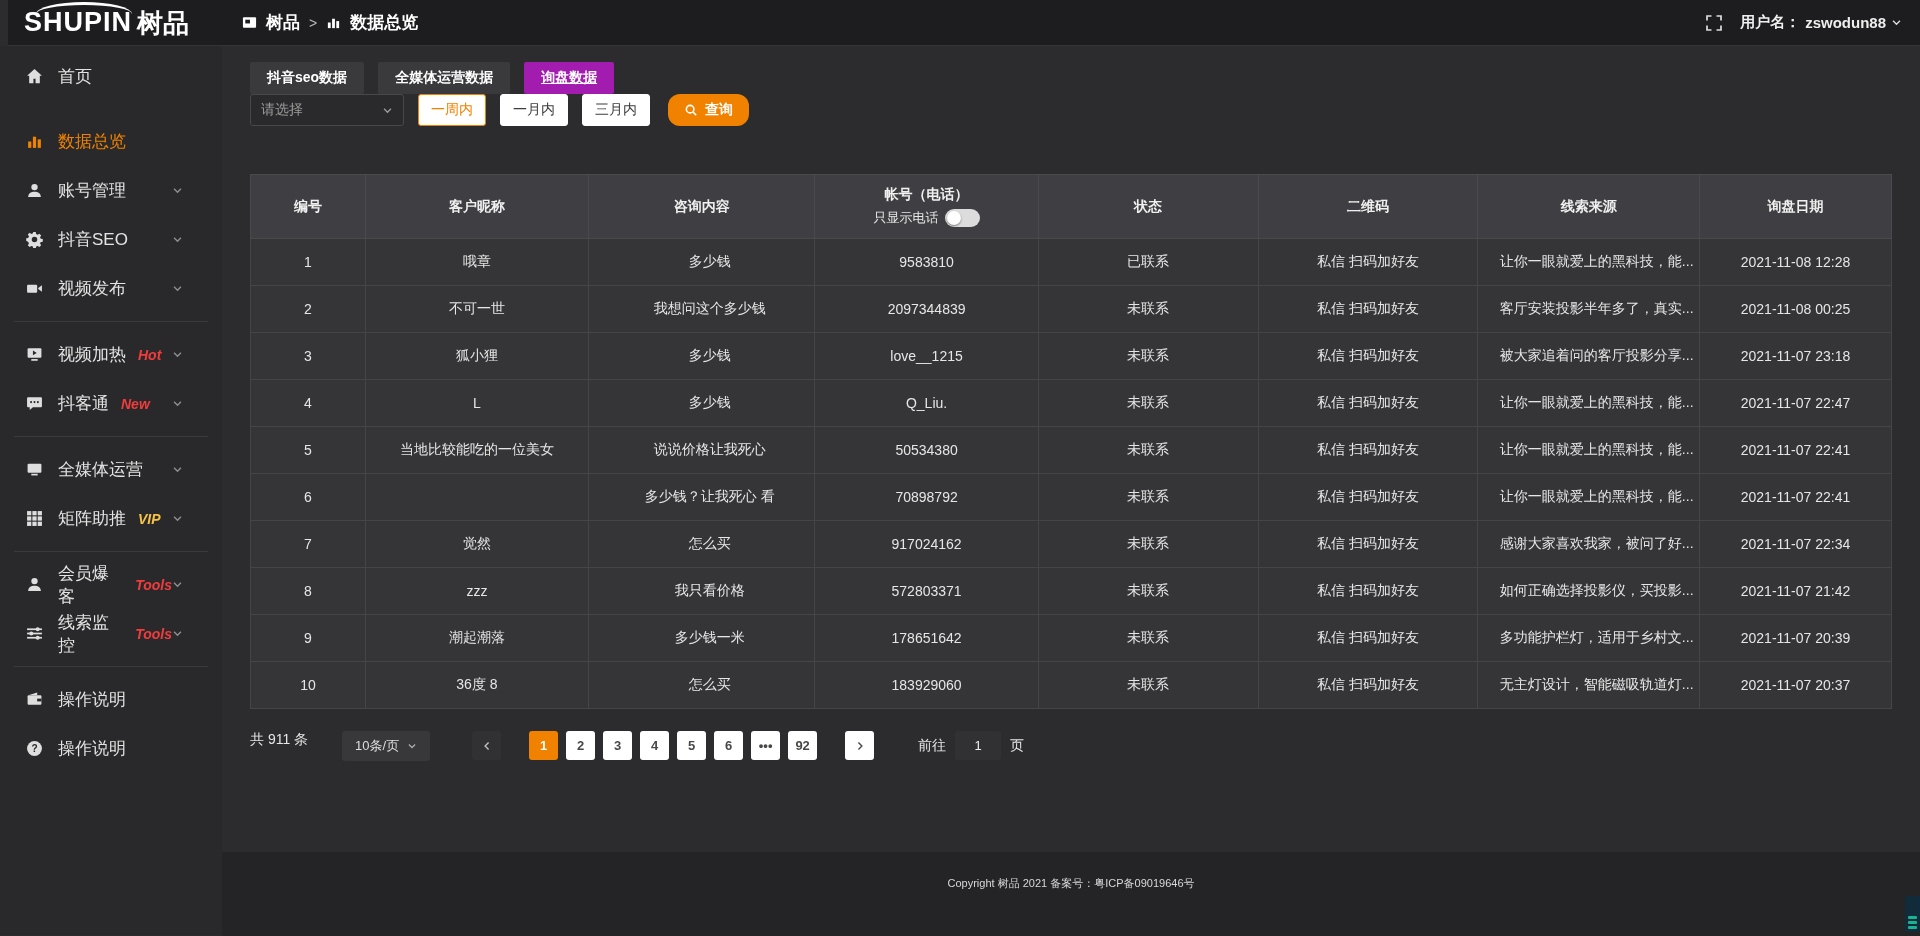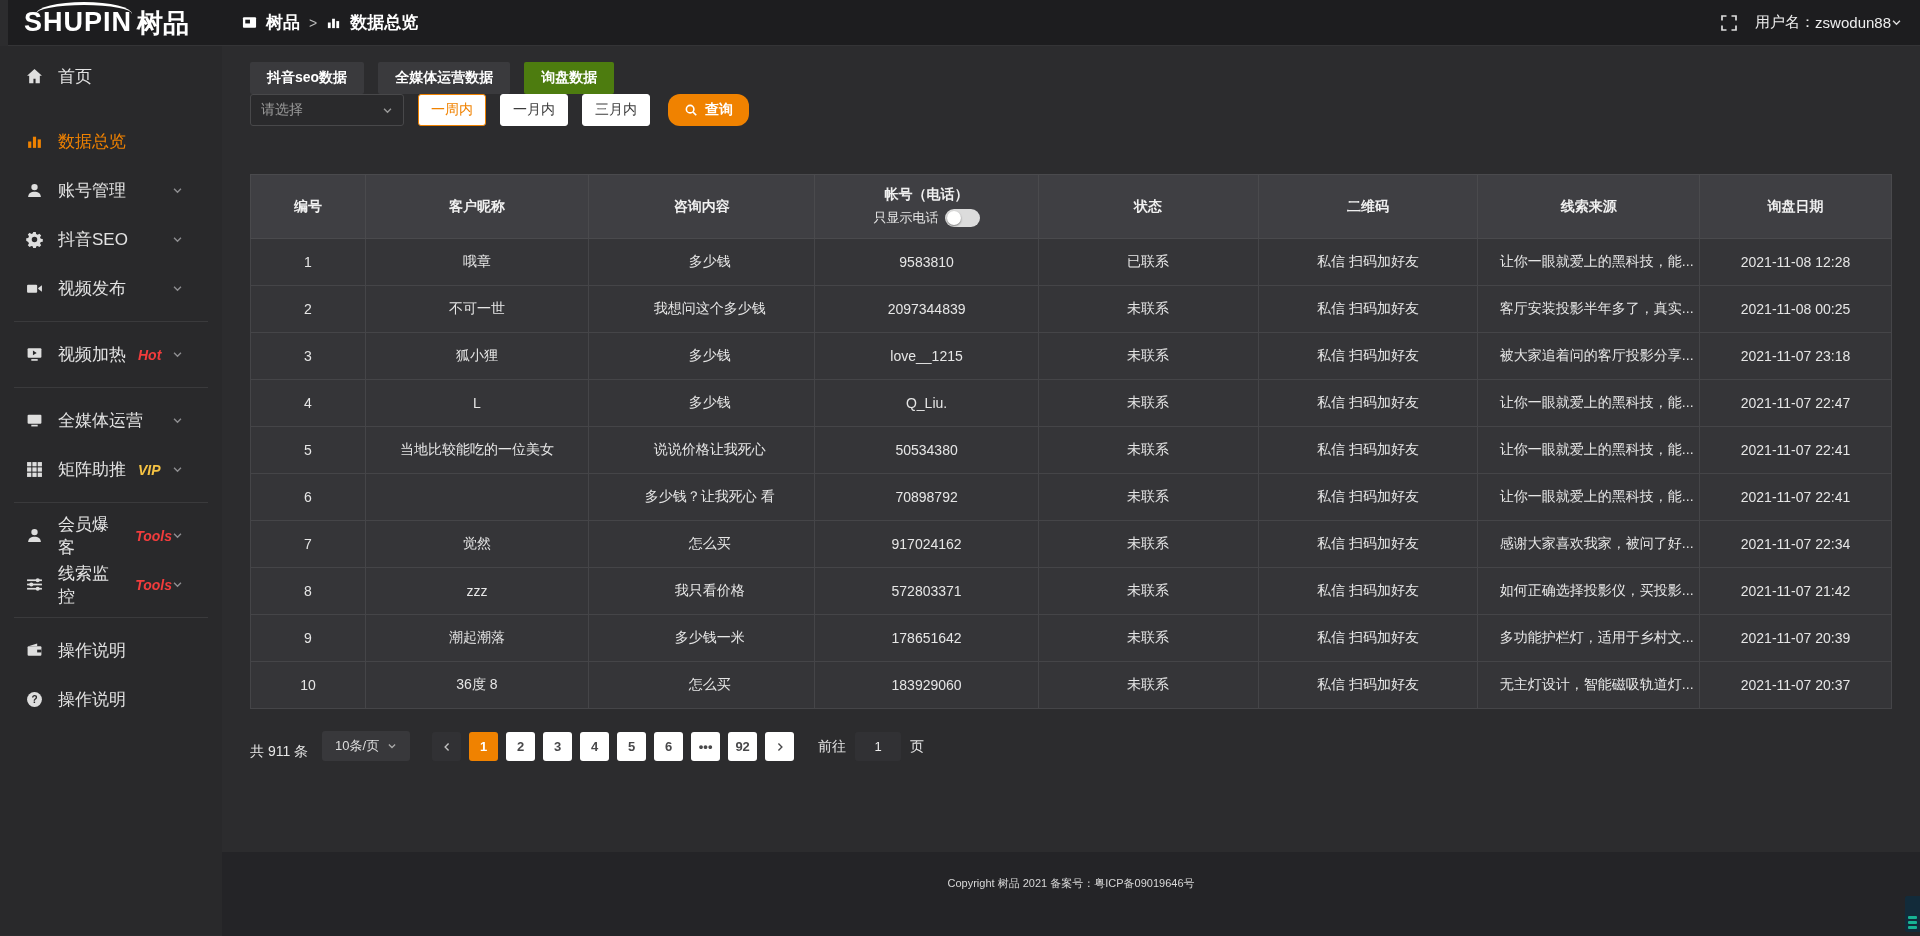--- a/index.html
+++ b/index.html
@@ -10,21 +10,21 @@
   .topbar { position:absolute; top:0; left:8px; width:1920px; height:46px; background:#1d1d1f;
             display:flex; align-items:center; border-bottom:1px solid #343436; z-index:5; }
   .logo-area { width:222px; padding-left:16px; display:flex; align-items:flex-end; gap:5px; }
   .logo-en { font-weight:bold; font-size:27px; color:#fff; letter-spacing:1px; position:relative; line-height:1; }
   .logo-arc { position:absolute; top:-7px; left:12px; width:96px; height:12px;
               border-top:3px solid #fff; border-radius:50% 50% 0 0 / 100% 100% 0 0; }
   .logo-cn { font-weight:bold; font-size:26px; color:#fff; line-height:1; }
   .breadcrumb { display:flex; align-items:center; gap:9px; margin-left:12px; font-size:17px; font-weight:bold; color:#fff; }
   .breadcrumb .sep { color:#bbb; font-size:14px; font-weight:normal; }
   .topbar-right { margin-left:auto; display:flex; align-items:center; gap:18px; padding-right:26px; font-size:15px; color:#eee; }
-  .userbox { display:flex; align-items:center; cursor:pointer; }
+  .userbox { display:flex; align-items:center; gap:5px; cursor:pointer;font-weight:bold; }
 
   .icon { display:inline-flex; flex:none; }
   .icon svg { display:block; }
 
   
   .sidebar { position:absolute; top:46px; left:0; bottom:1px; width:222px; background:#29292b; padding-top:6px; }
   .side-item { height:49px; display:flex; align-items:center; padding:0 18px 0 26px; font-size:17px; color:#e3e3e3; cursor:pointer; }
   .side-item .icon { width:18px; margin-right:14px; color:#dedede; }
   .side-item.active { color:#f08200; }
   .side-item.active .icon { color:#f08200; }
@@ -35,21 +35,21 @@
   .side-divider { height:1px; background:#3a3a3c; margin:8px 14px; }
   .side-item.first { margin-bottom:16px; }
 
   
   .main { position:absolute; top:46px; left:222px; right:0; bottom:0; display:flex; flex-direction:column; background:#2c2c2e; }
   .content { flex:1; padding:16px 28px 0; }
 
   .tabs { display:flex; gap:14px; }
   .tab { height:32px; padding:0 17px; display:flex; align-items:center; background:#3a3a3d; color:#fff;
          font-size:14px; font-weight:bold; border-radius:2px; cursor:pointer; }
-  .tab.active { background:#4d7c0f; }
+  .tab.active { background:#a21caf;text-decoration:underline; }
 
   .filter-row { display:flex; align-items:center; gap:14px; }
   .select { width:154px; height:32px; background:#2a2a2c; border:1px solid #48484a; border-radius:3px;
             display:flex; align-items:center; justify-content:space-between; padding:0 10px; font-size:14px; color:#9a9a9a; cursor:pointer; }
   .period-btn { height:32px; min-width:66px; padding:0 12px; background:#fff; color:#3c3c3c; border-radius:3px;
                 display:flex; align-items:center; justify-content:center; font-size:14px; cursor:pointer; border:1px solid #fff; }
   .period-btn.active { color:#f08200; border-color:#f08200; }
   .search-btn { height:32px; padding:0 16px; background:#f08200; color:#fff; border-radius:12px;
                 display:flex; align-items:center; gap:7px; font-size:14px; font-weight:bold; cursor:pointer; margin-left:4px; }
 
@@ -62,21 +62,21 @@
   td.c-status { color:#ef8a1f; }
   td.c-status.contacted { color:#e9e9e9; }
   td.c-date { font-size:15px; }
   th .th-stack { display:flex; flex-direction:column; align-items:center; gap:5px; }
   .toggle-row { display:flex; align-items:center; gap:6px; font-size:13px; font-weight:normal; color:#e6e6e6; }
   .switch { width:35px; height:18px; background:#dcdcdc; border-radius:9px; position:relative; cursor:pointer; }
   .switch .knob { position:absolute; left:2px; top:2px; width:14px; height:14px; background:#fff; border-radius:50%;
                   box-shadow:0 1px 2px rgba(0,0,0,.45); }
 
   
-  .pagination { display:flex; align-items:flex-end; margin-top:22px; font-size:14px; color:#e6e6e6; }
+  .pagination { display:flex; align-items:flex-start; margin-top:22px; font-size:14px; color:#e6e6e6;gap:20px; }
   .pg-total { margin-right:14px; }
   .pg-size { width:88px; height:30px; background:#38383b; border-radius:3px; display:flex; align-items:center;
              justify-content:center; gap:8px; font-size:13px; color:#ddd; cursor:pointer; margin-right:18px; }
   .page-btn { min-width:29px; height:29px; padding:0 5px; margin:0 4px; background:#fff; color:#48484a; font-weight:bold;
               font-size:13px; border-radius:3px; display:flex; align-items:center; justify-content:center; cursor:pointer; }
   .page-btn.prev { background:#313134; color:#c2c2c2; }
   .page-btn.active { background:#f08200; color:#fff; }
   .goto { display:flex; align-items:center; gap:9px; margin-left:20px; }
   .goto-input { width:46px; height:29px; background:#313134; border-radius:3px; color:#eee;
                 display:flex; align-items:center; justify-content:center; font-size:13px; }
@@ -199,20 +199,37 @@
   <div class="side-item">
     <span class="icon">
         <svg width="17" height="17" viewBox="0 0 16 16" fill="currentColor">
           <rect x="1.5" y="2" width="13" height="9" rx="1"></rect>
           <path d="M6.5 4.3l3.6 2.2-3.6 2.2z" fill="#29292b"></path>
           <rect x="5" y="12.3" width="6" height="1.6"></rect>
         </svg>
       </span>
     <span>视频加热</span>
     <span class="badge red">Hot</span>
+    <span class="icon chev">
+        <svg width="11" height="11" viewBox="0 0 16 16" fill="none" stroke="currentColor" stroke-width="2">
+          <path d="M3 5.5l5 5 5-5"></path>
+        </svg>
+      </span>
+  </div>
+  <div class="side-item">
+    <span class="icon">
+        <svg width="17" height="17" viewBox="0 0 16 16" fill="currentColor">
+          <path d="M2 2h12a1 1 0 0 1 1 1v7.5a1 1 0 0 1-1 1H6.5L3.5 14v-2.5H2a1 1 0 0 1-1-1V3a1 1 0 0 1 1-1z"></path>
+          <circle cx="4.8" cy="6.7" r=".95" fill="#29292b"></circle>
+          <circle cx="8" cy="6.7" r=".95" fill="#29292b"></circle>
+          <circle cx="11.2" cy="6.7" r=".95" fill="#29292b"></circle>
+        </svg>
+      </span>
+    <span>抖客通</span>
+    <span class="badge red">New</span>
     <span class="icon chev">
         <svg width="11" height="11" viewBox="0 0 16 16" fill="none" stroke="currentColor" stroke-width="2">
           <path d="M3 5.5l5 5 5-5"></path>
         </svg>
       </span>
   </div>
   <div class="side-divider"></div>
   <div class="side-item">
     <span class="icon">
         <svg width="17" height="17" viewBox="0 0 16 16" fill="currentColor">

